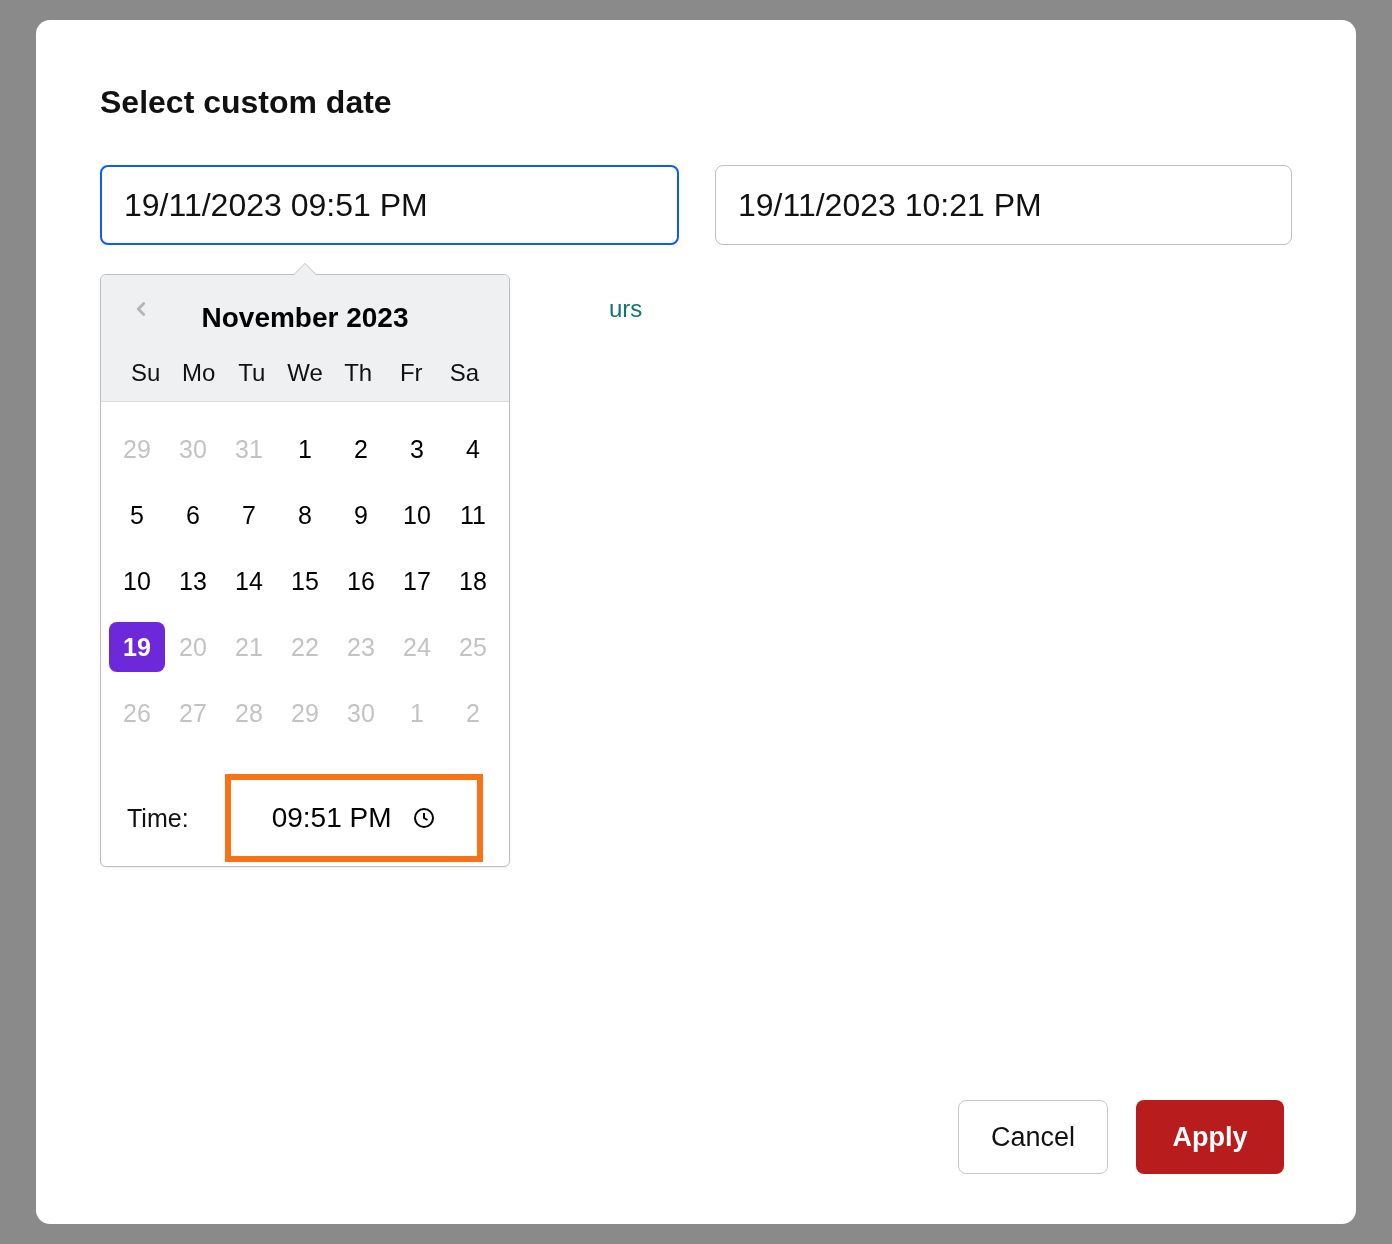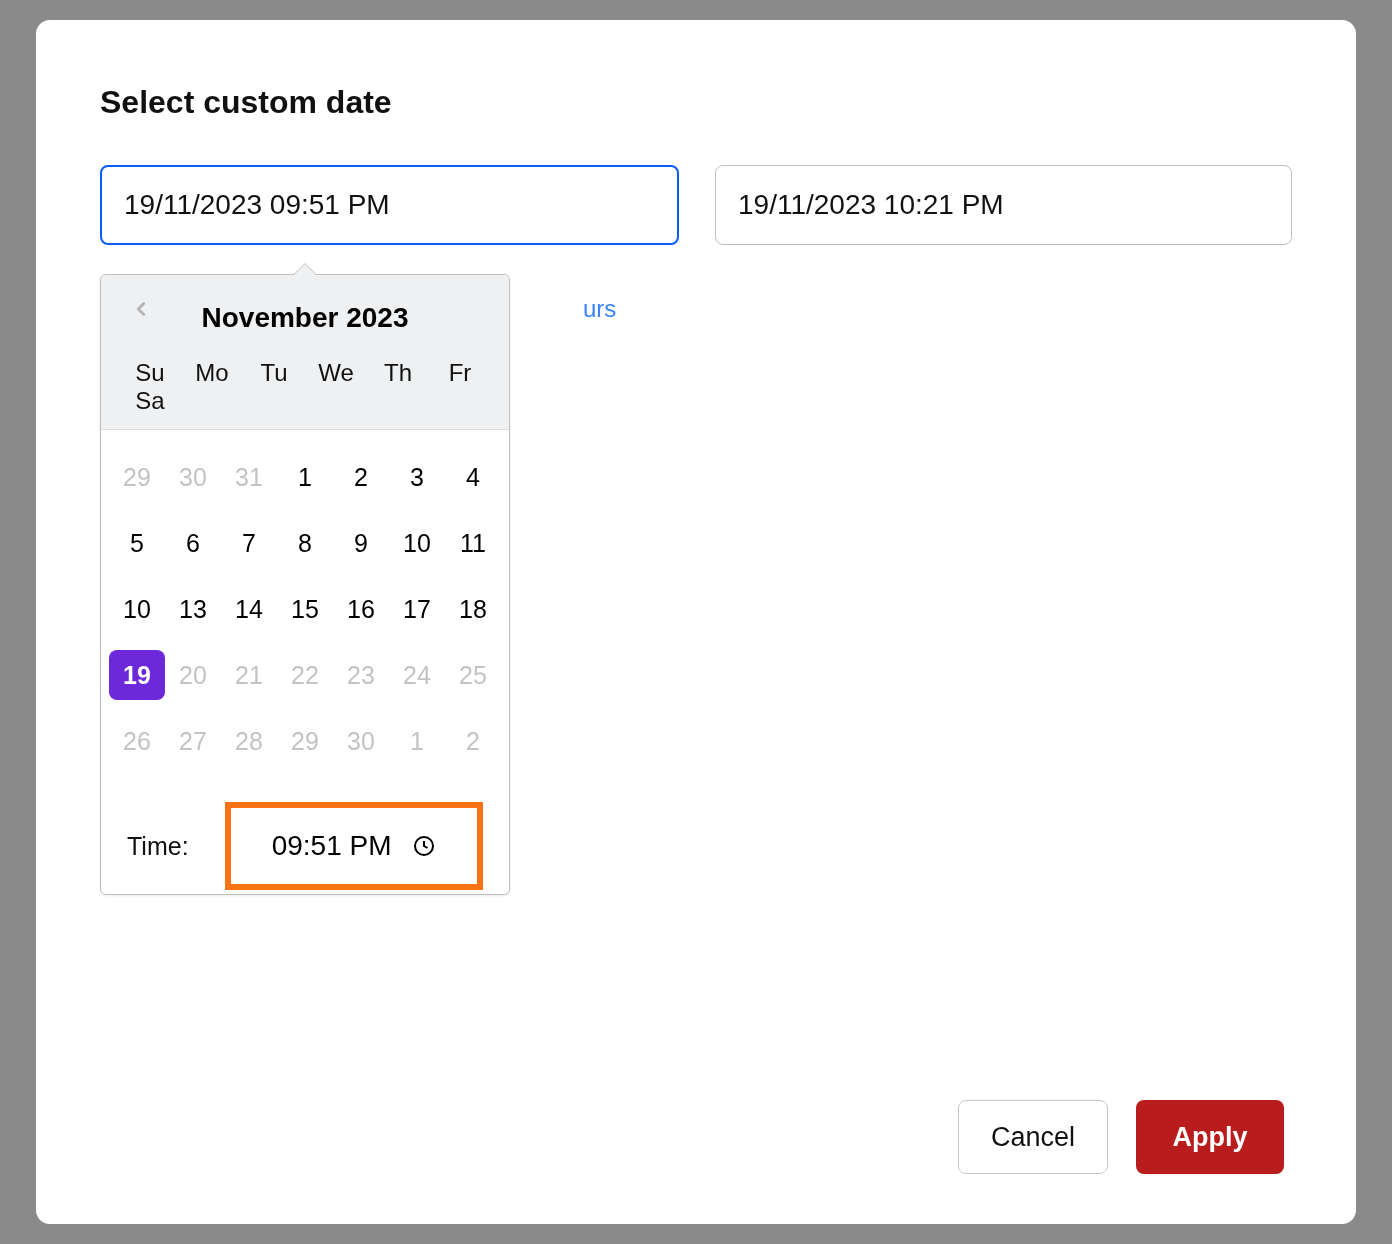--- a/index.html
+++ b/index.html
@@ -36,35 +36,35 @@
     .date-inputs {
       display: flex;
       gap: 36px;
       margin-bottom: 10px;
     }
     .date-input {
       flex: 1;
       height: 80px;
       border: 1px solid #bfbfbf;
       border-radius: 8px;
-      font-size: 28px;
+      font-size: 32px;
       padding: 0 22px;
       color: #111;
       background: #fff;
       outline: none;
     }
     .date-input.active {
       border: 2px solid #0b5cff;
     }
     .bg-text {
       position: absolute;
-      left: 547px;
+      left: 573px;
       top: 275px;
       font-size: 24px;
-      color: #3b82f6;
+      color: #0f766e;
     }
     .datepicker {
       position: absolute;
       top: 254px;
       left: 64px;
       width: 410px;
       border: 1px solid #bfbfbf;
       border-radius: 6px;
       background: #fff;
       box-shadow: 0 1px 3px rgba(0,0,0,0.08);
@@ -115,21 +115,21 @@
       align-items: center;
       justify-content: center;
     }
     .dp-month {
       font-size: 28px;
       font-weight: 700;
       color: #000;
     }
     .dp-weekdays {
       display: grid;
-      grid-template-columns: repeat(6, 1fr);
+      grid-template-columns: repeat(7, 1fr);
       padding: 16px 8px 14px 8px;
     }
     .dp-weekday {
       text-align: center;
       font-size: 24px;
       font-weight: 400;
       color: #111;
     }
     .dp-grid {
       display: grid;

